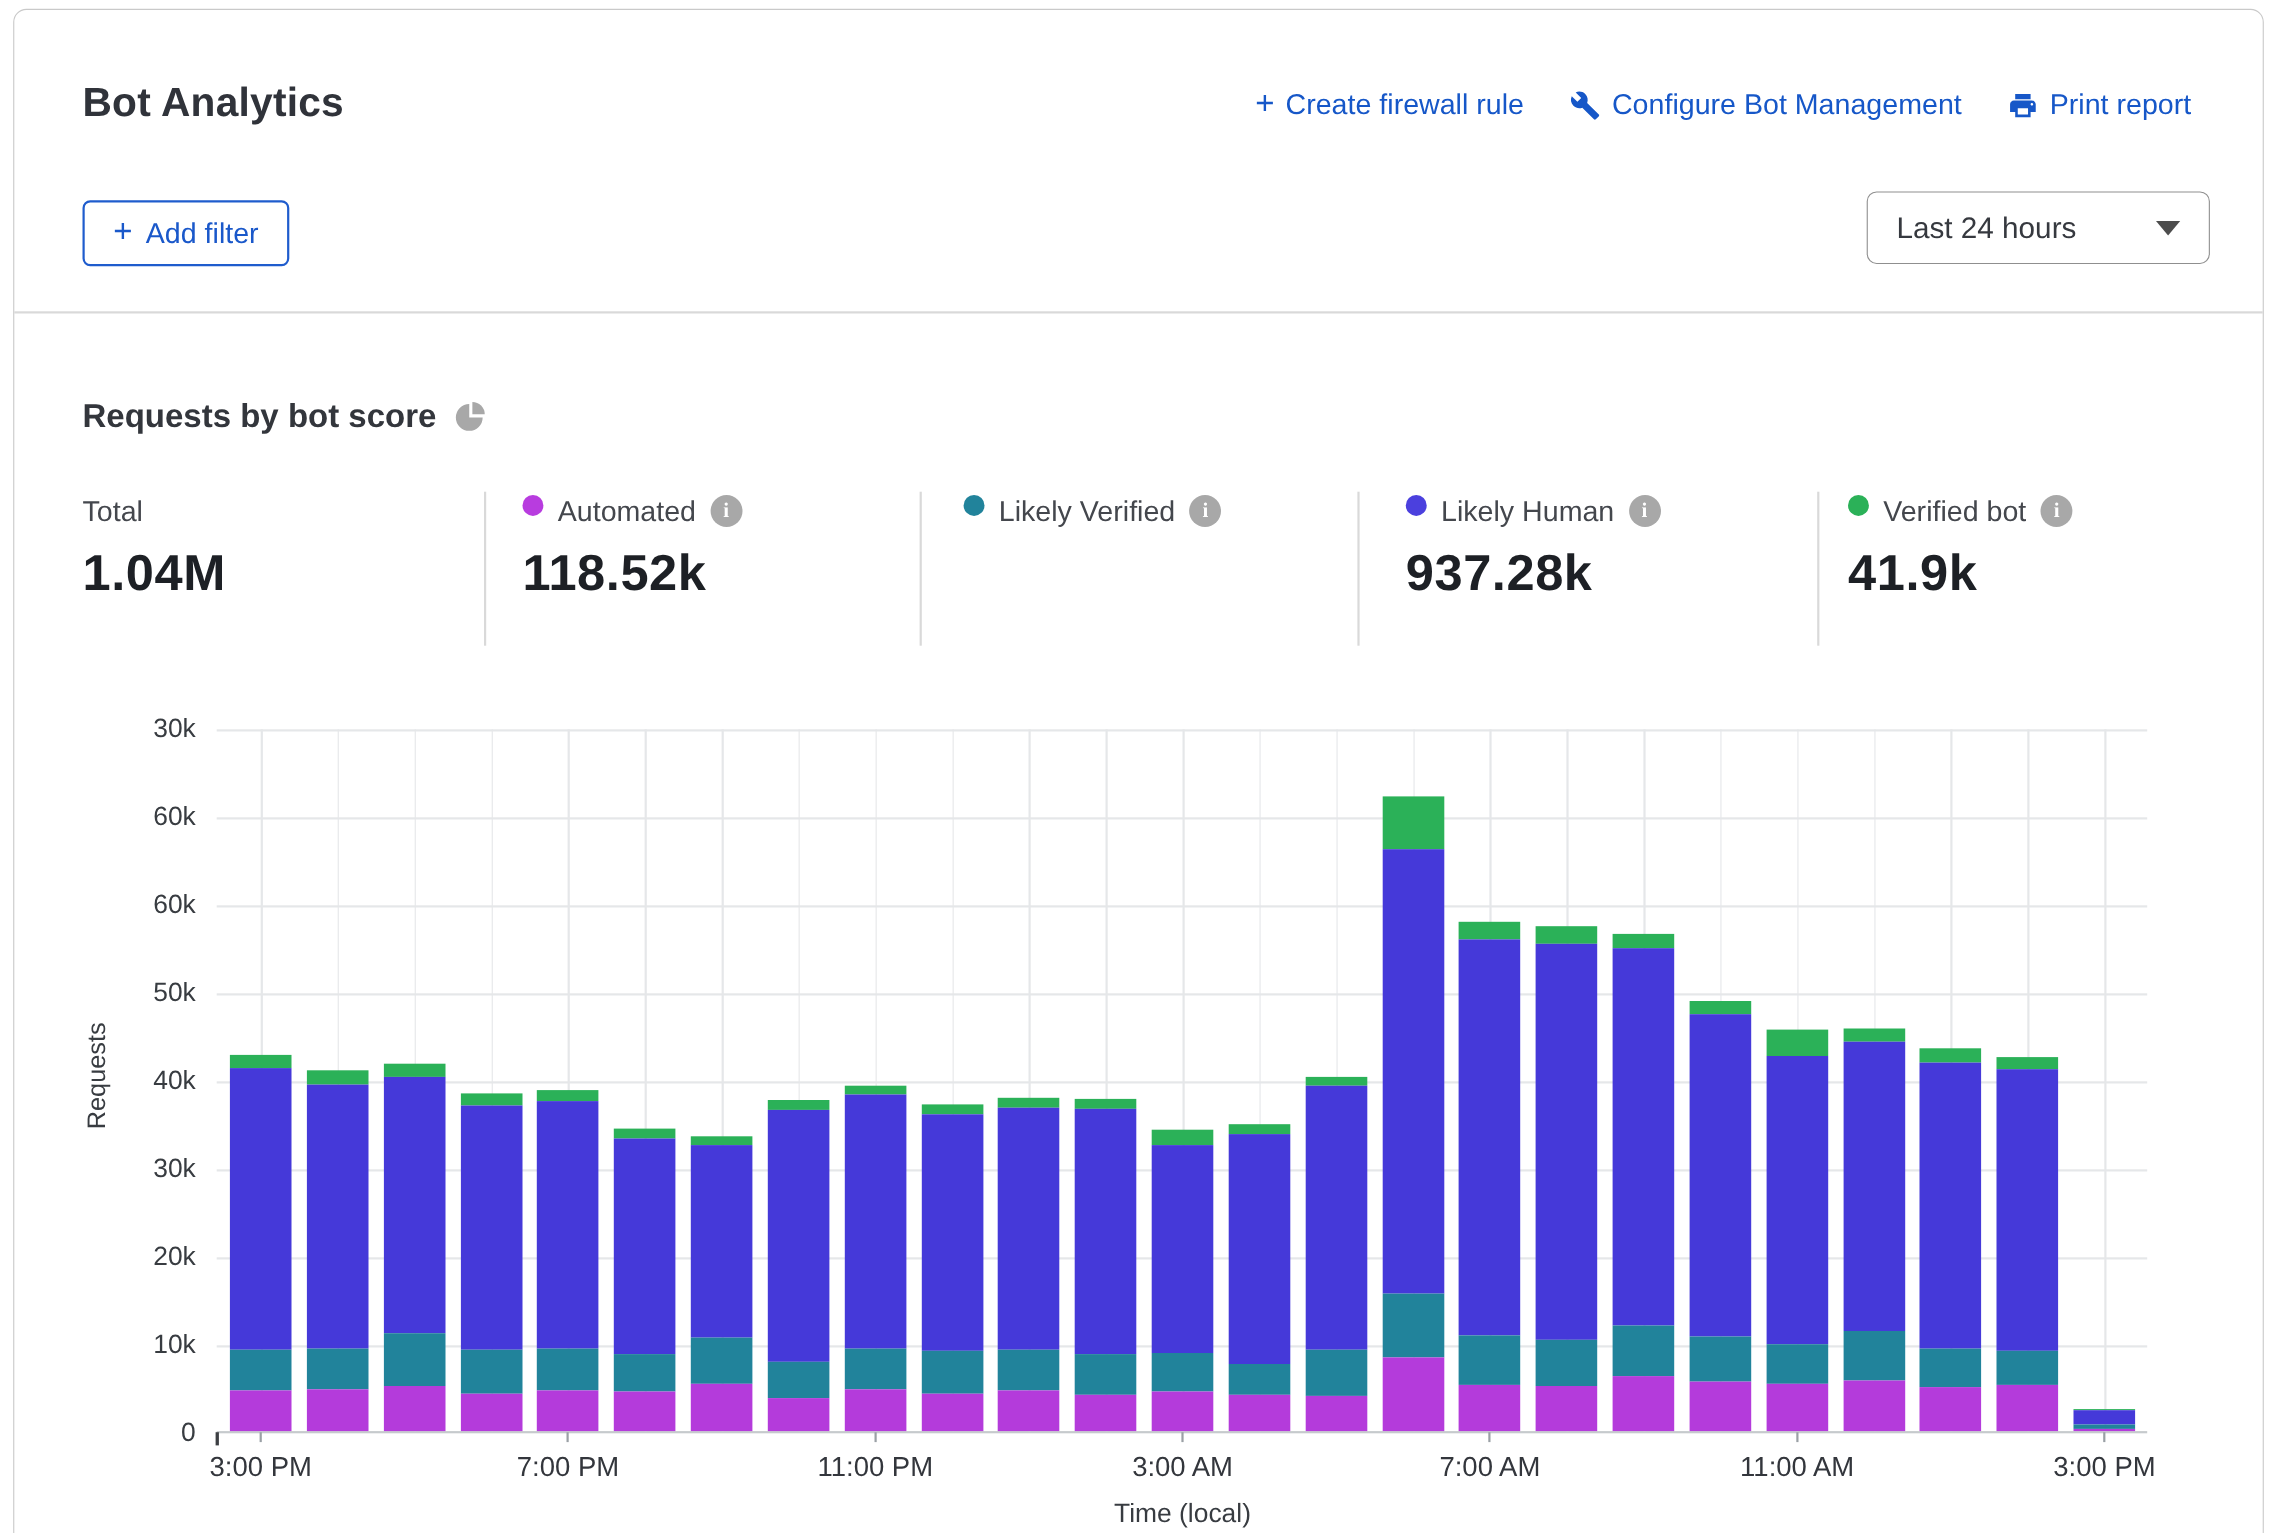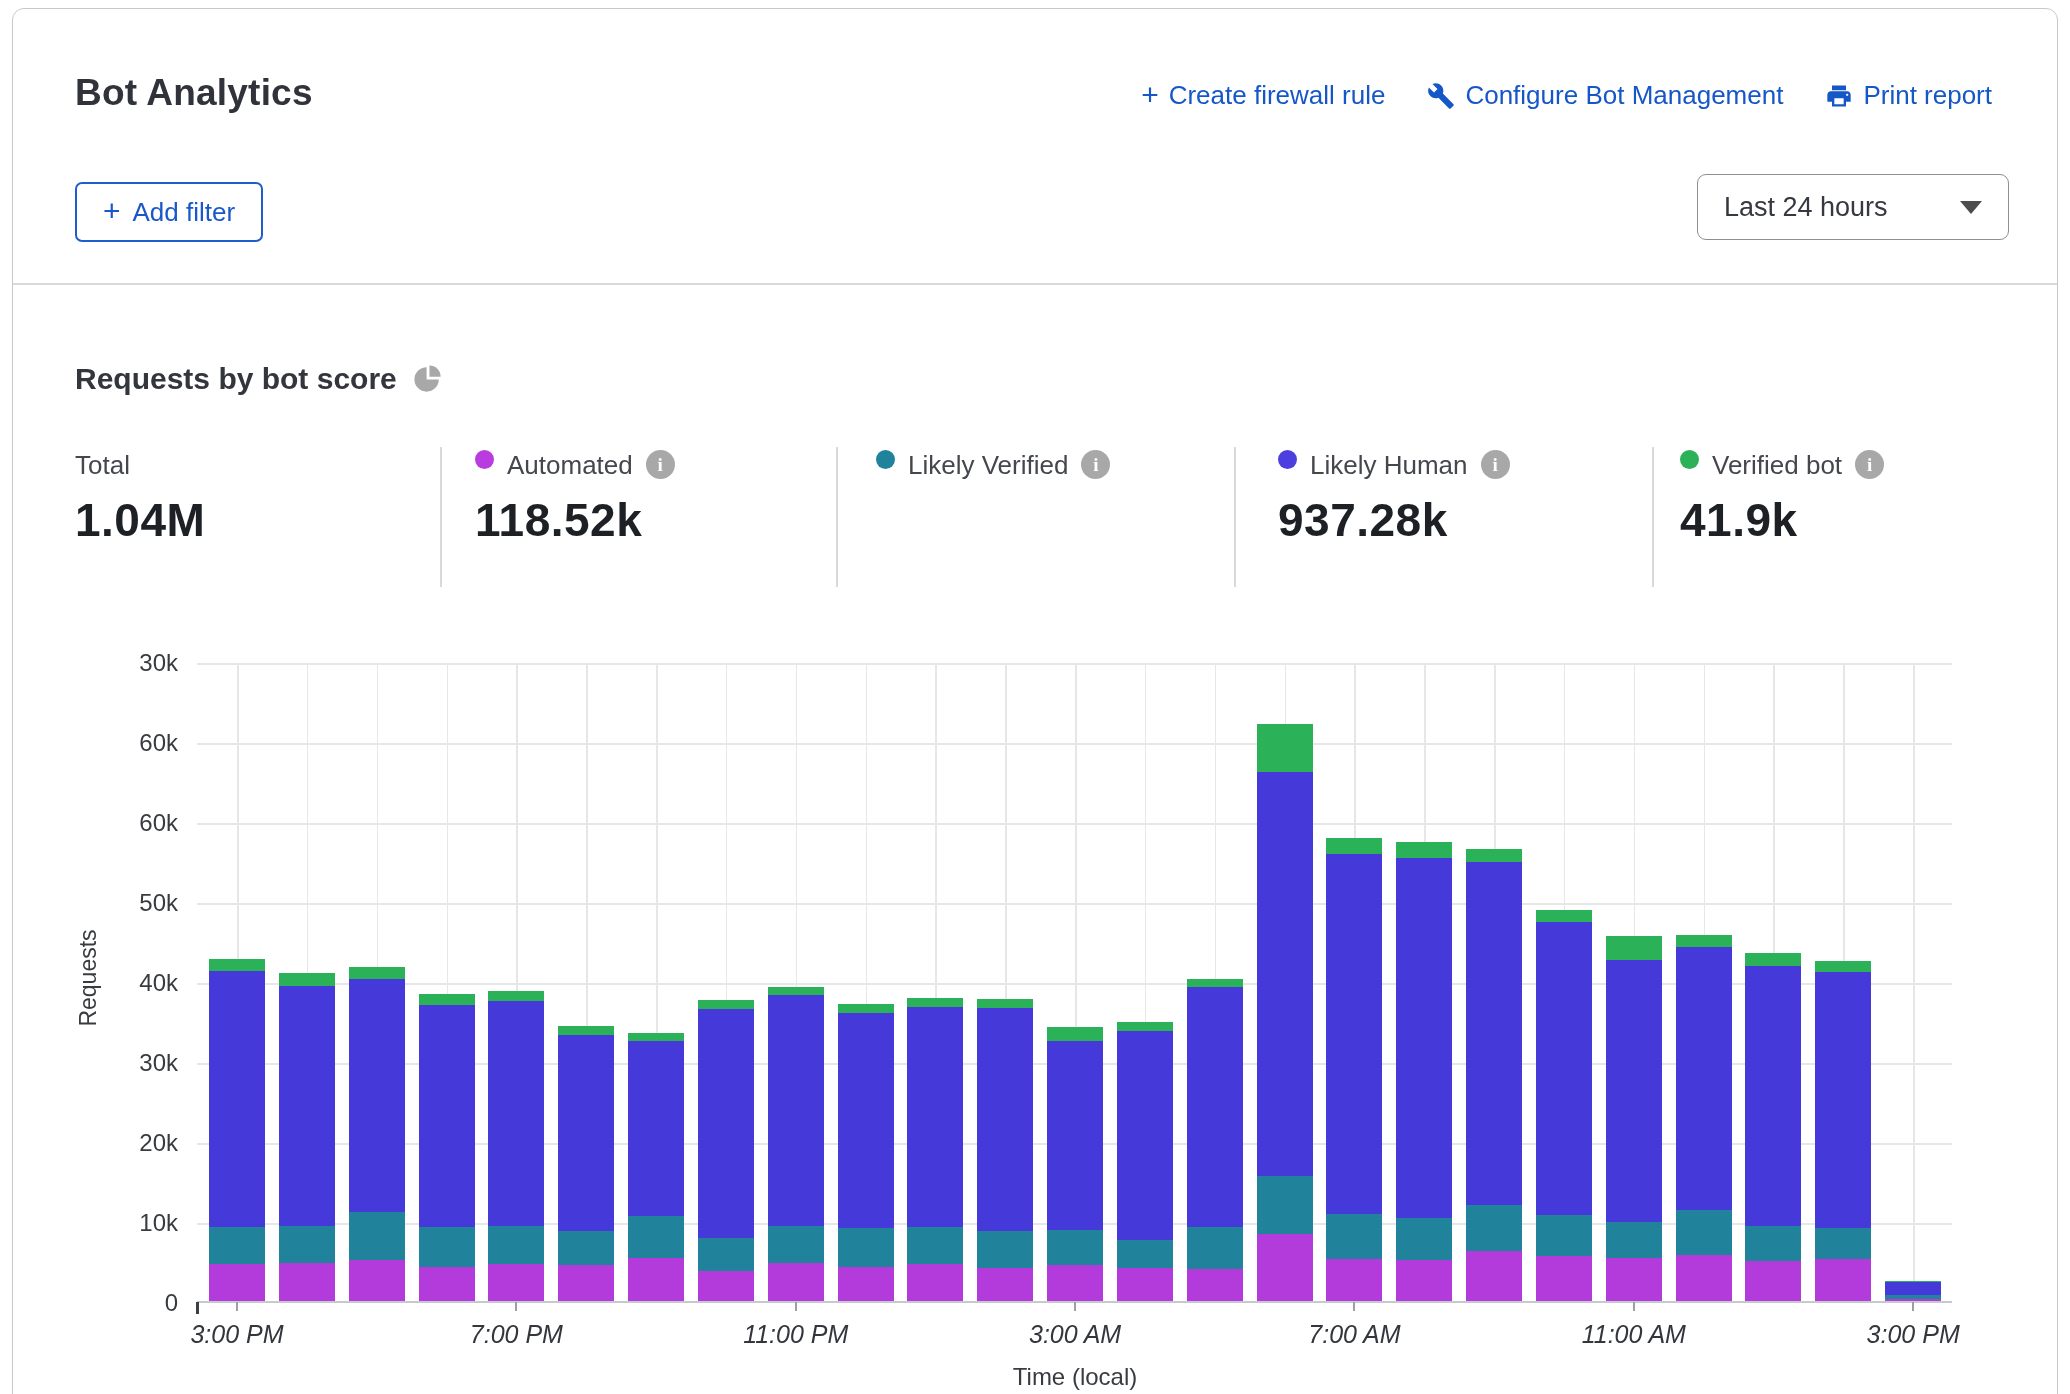--- a/index.html
+++ b/index.html
@@ -51,21 +51,21 @@
   .vgrid { position:absolute; top:0; width:1.5px; height:100%; background:#e5e7e9; }
   .bar { position:absolute; bottom:0; display:flex; flex-direction:column-reverse; }
   .bar .seg { width:100%; }
   .xtick-mark { position:absolute; bottom:-10px; width:2px; height:9px; background:#9aa0a5; }
   .zero-tick { position:absolute; left:-1px; bottom:-13px; width:3px; height:12px; background:#3c3f43; }
 
   .y-label { position:absolute; left:90px; width:88px; text-align:right; transform:translateY(-50%);
     font-size:24px; color:#383c41; }
   .ylabel-title { position:absolute; left:88px; top:978px; transform:translate(-50%,-50%) rotate(-90deg);
     font-size:23px; color:#383c41; white-space:nowrap; }
-  .x-label { position:absolute; top:1320px; transform:translateX(-50%); font-size:25px; color:#33363c; white-space:nowrap;font-style:italic; }
+  .x-label { position:absolute; top:1320px; transform:translateX(-50%); font-size:25px; color:#33363c; white-space:nowrap; }
   .xaxis-title { position:absolute; left:1075px; top:1363px; transform:translateX(-50%); font-size:24px; color:#383c41; }
 </style>
 </head>
 <body>
 
 <div class="card"></div>
 
 <div class="page-title">Bot Analytics</div>
 
 <div class="header-actions">

